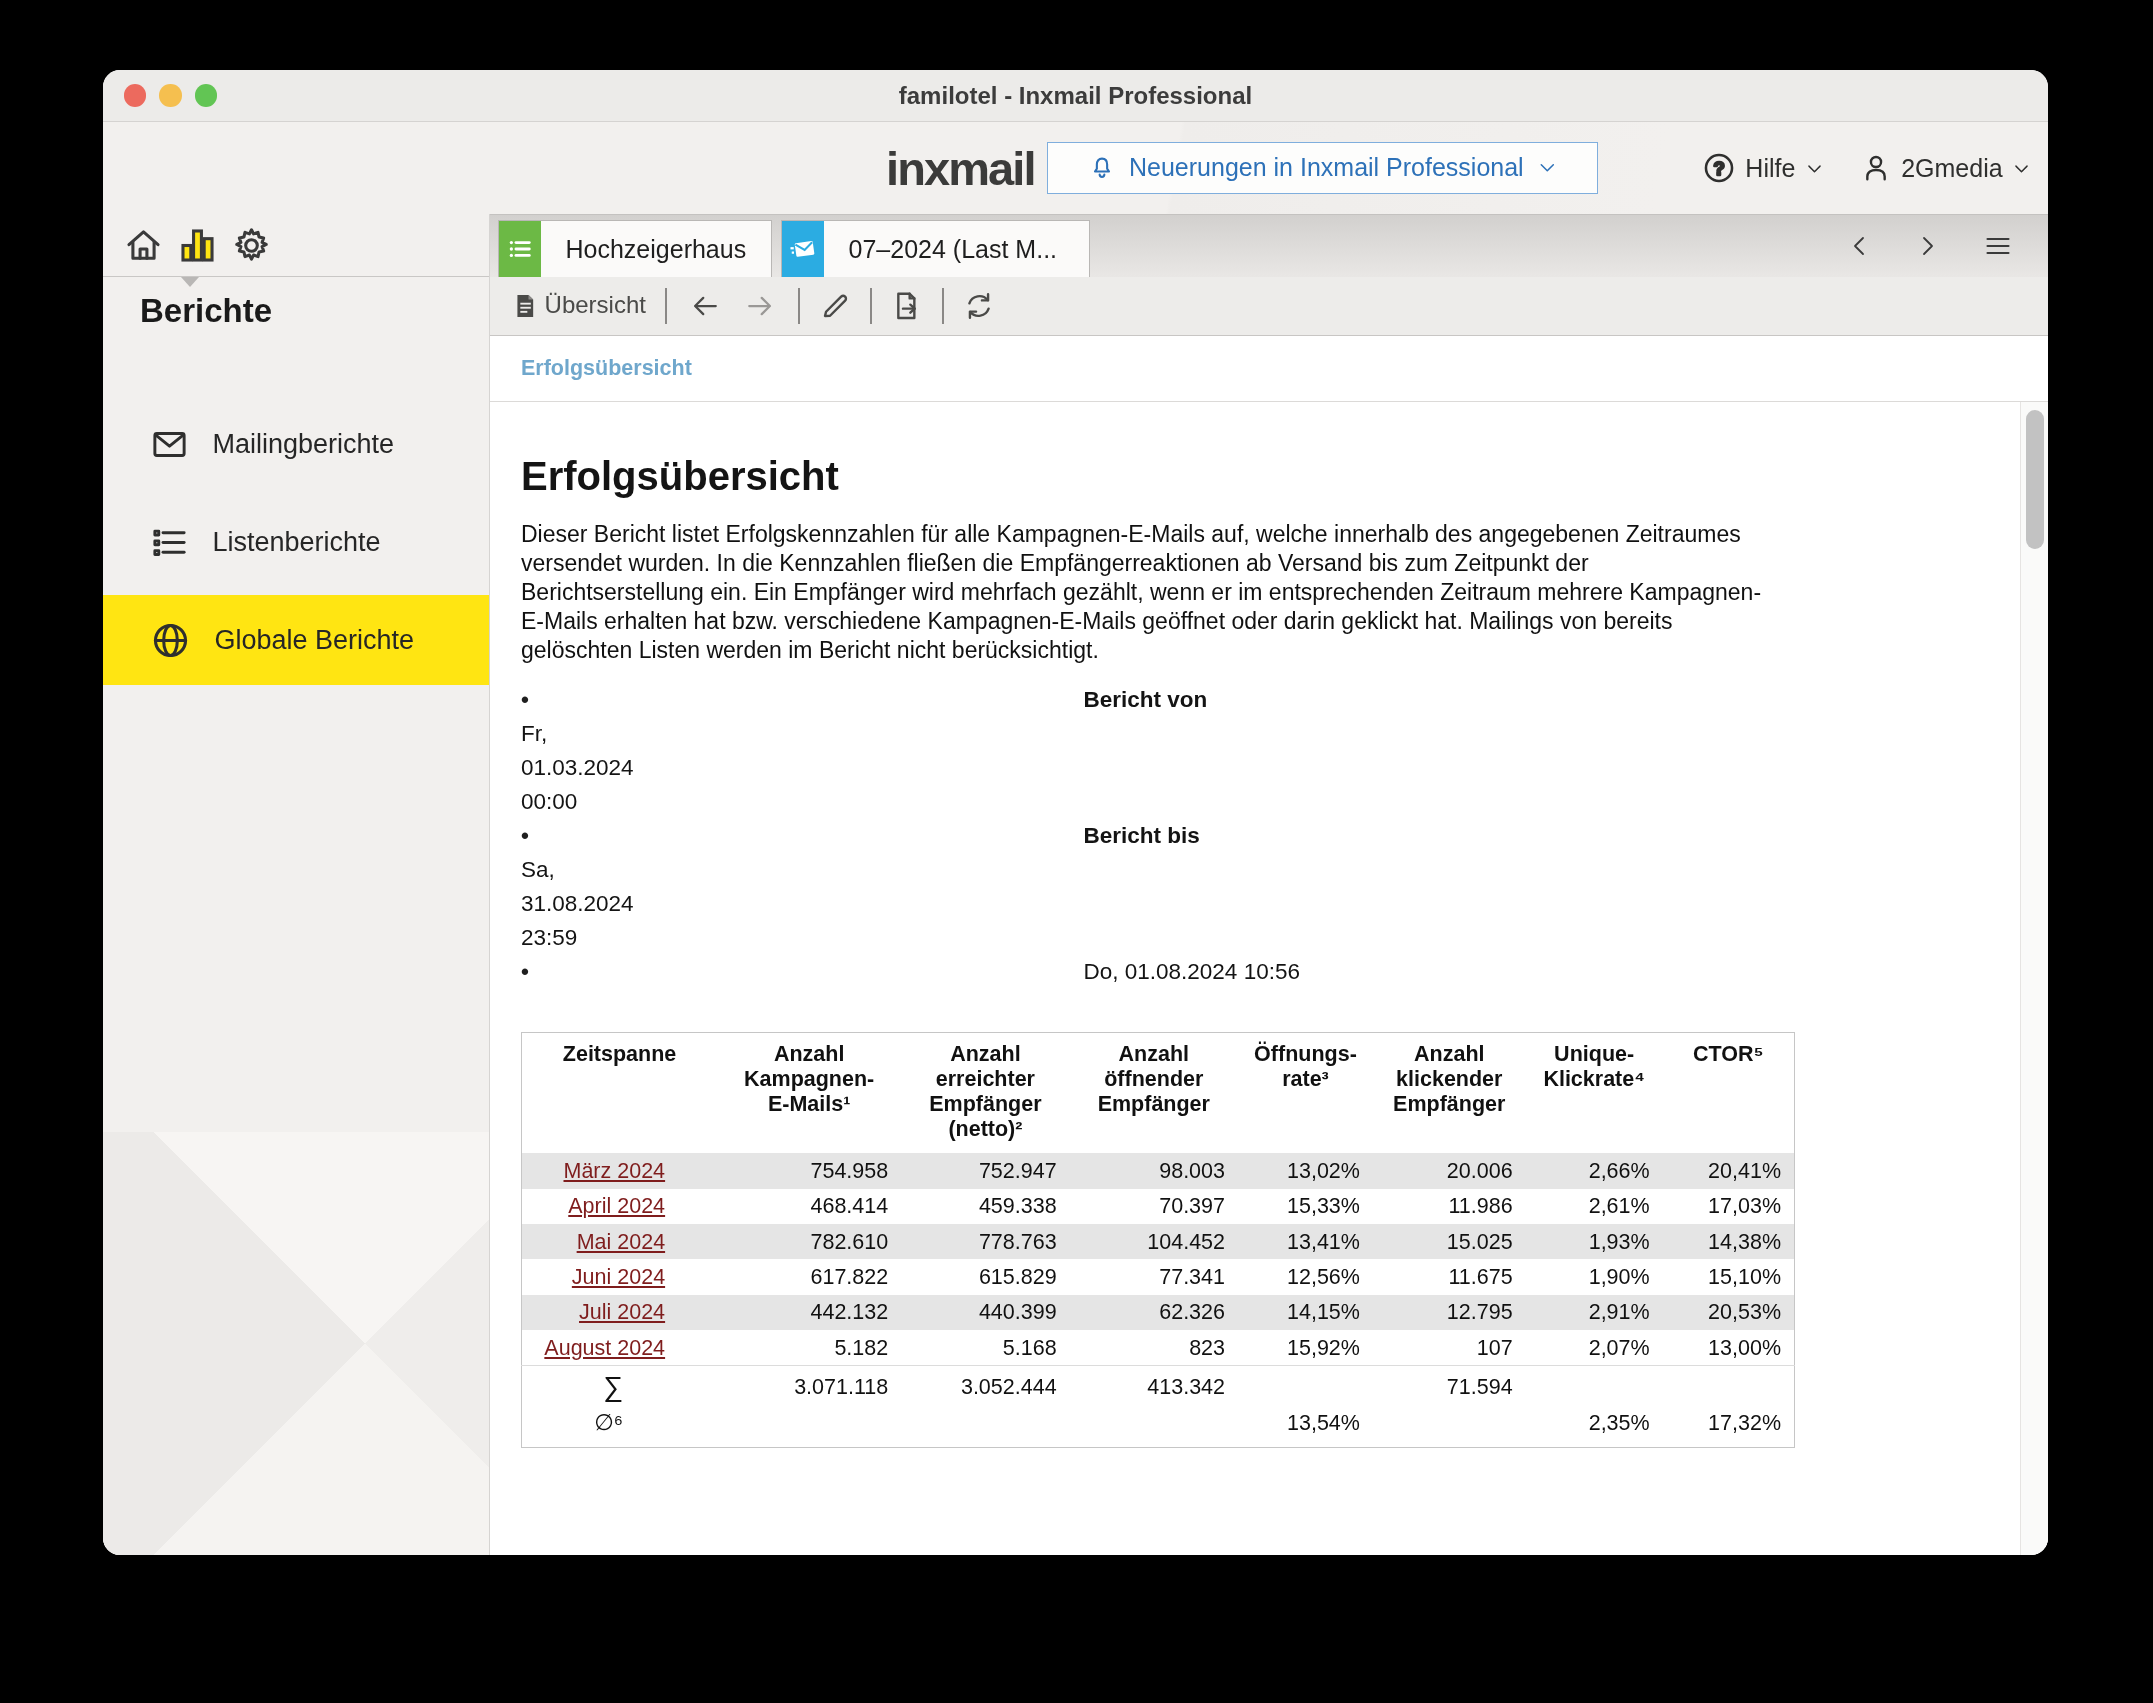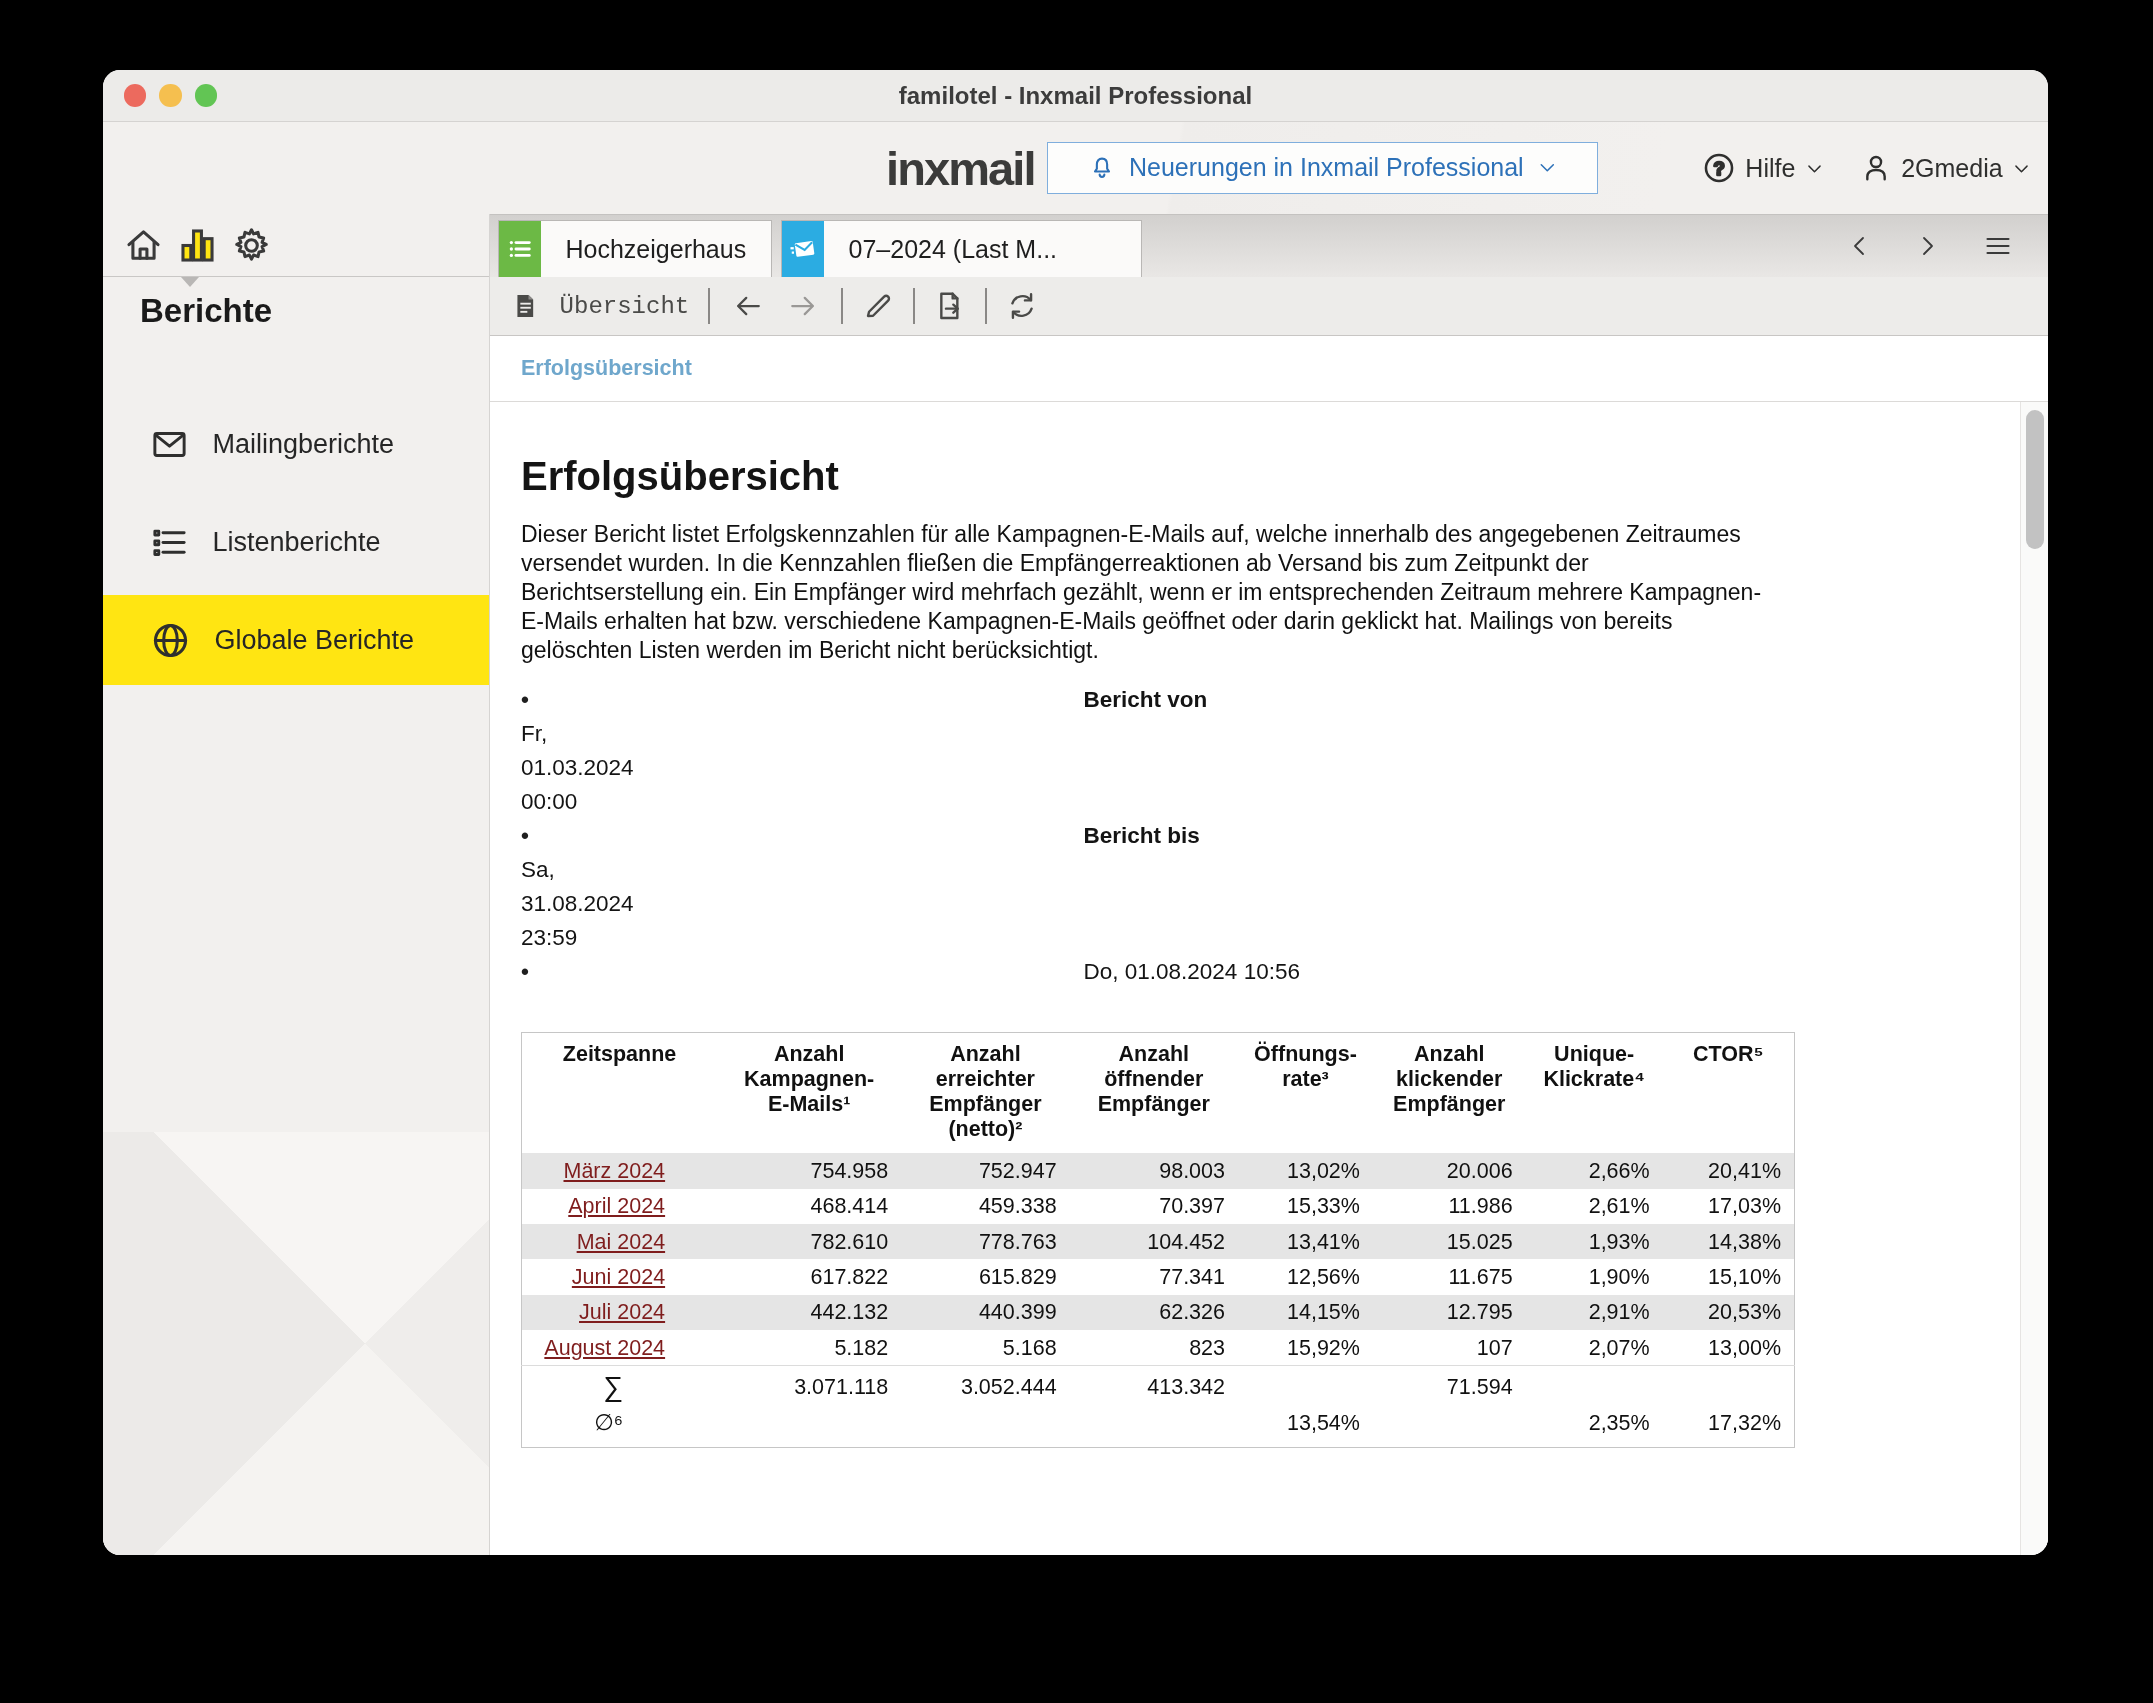--- a/index.html
+++ b/index.html
@@ -58,28 +58,28 @@
   .content { flex:1; display:flex; flex-direction:column; border-left:0.9px solid #D6D4D2; min-width:0; }
 
   .tabbar { height:63px; background:linear-gradient(#D2D0CE,#E9E7E5); border-top:0.9px solid #C4C2C0;
             display:flex; align-items:flex-end; padding-left:7.5px; flex:0 0 auto; }
   .tab { height:57px; background:#FBFAF9; border:0.9px solid #B9B7B5; border-bottom:none;
          display:flex; align-items:stretch; cursor:pointer; margin-right:8.4px; }
   .tab-icon { width:42px; display:flex; align-items:center; justify-content:center; color:#fff; }
   .tab-icon.green { background:var(--tab-green,#6CB945); }
   .tab-icon.cyan  { background:var(--tab-cyan,#2BACE2); }
   .tab-label { display:flex; align-items:center; padding:0 25px; font-size:25px; color:#1E1E1E; white-space:nowrap; }
-  .tab.t2 .tab-label { padding-right:84px; }
+  .tab.t2 .tab-label { padding-right:32px; }
   .tab-ctrl { margin-left:auto; align-self:center; display:flex; align-items:center; gap:43px;
               margin-right:34px; color:#3A3A3A; }
   .tab-ctrl .navicon { width:auto; height:auto; }
 
   .toolbar { height:59px; background:#EDECEA; border-bottom:0.9px solid #C8C6C4;
              display:flex; align-items:center; padding-left:20.6px; gap:19px; flex:0 0 auto; }
-  .tbtn { display:flex; align-items:center; gap:21px; color:#4A4A48; font-size:24px; cursor:pointer;font-family:Liberation Mono, monospace; }
+  .tbtn { display:flex; gap:6px; color:#4A4A48; font-size:24px; cursor:pointer; }
   .tbtn.disabled { color:#9A9896; cursor:default; }
   .tsep { width:1.9px; height:36px; background:#8A8886; }
 
   .breadcrumb { height:66px; background:#fff; border-bottom:0.9px solid #DCDAD8;
                 display:flex; align-items:center; padding-left:31px; flex:0 0 auto; }
   .crumb { font-size:21.5px; font-weight:bold; color:var(--breadcrumb-blue,#6FA7CC); cursor:pointer; }
 
   .content-body { flex:1; background:#fff; position:relative; overflow:hidden; }
   .page { padding:0 84px 0 31px; }
 

